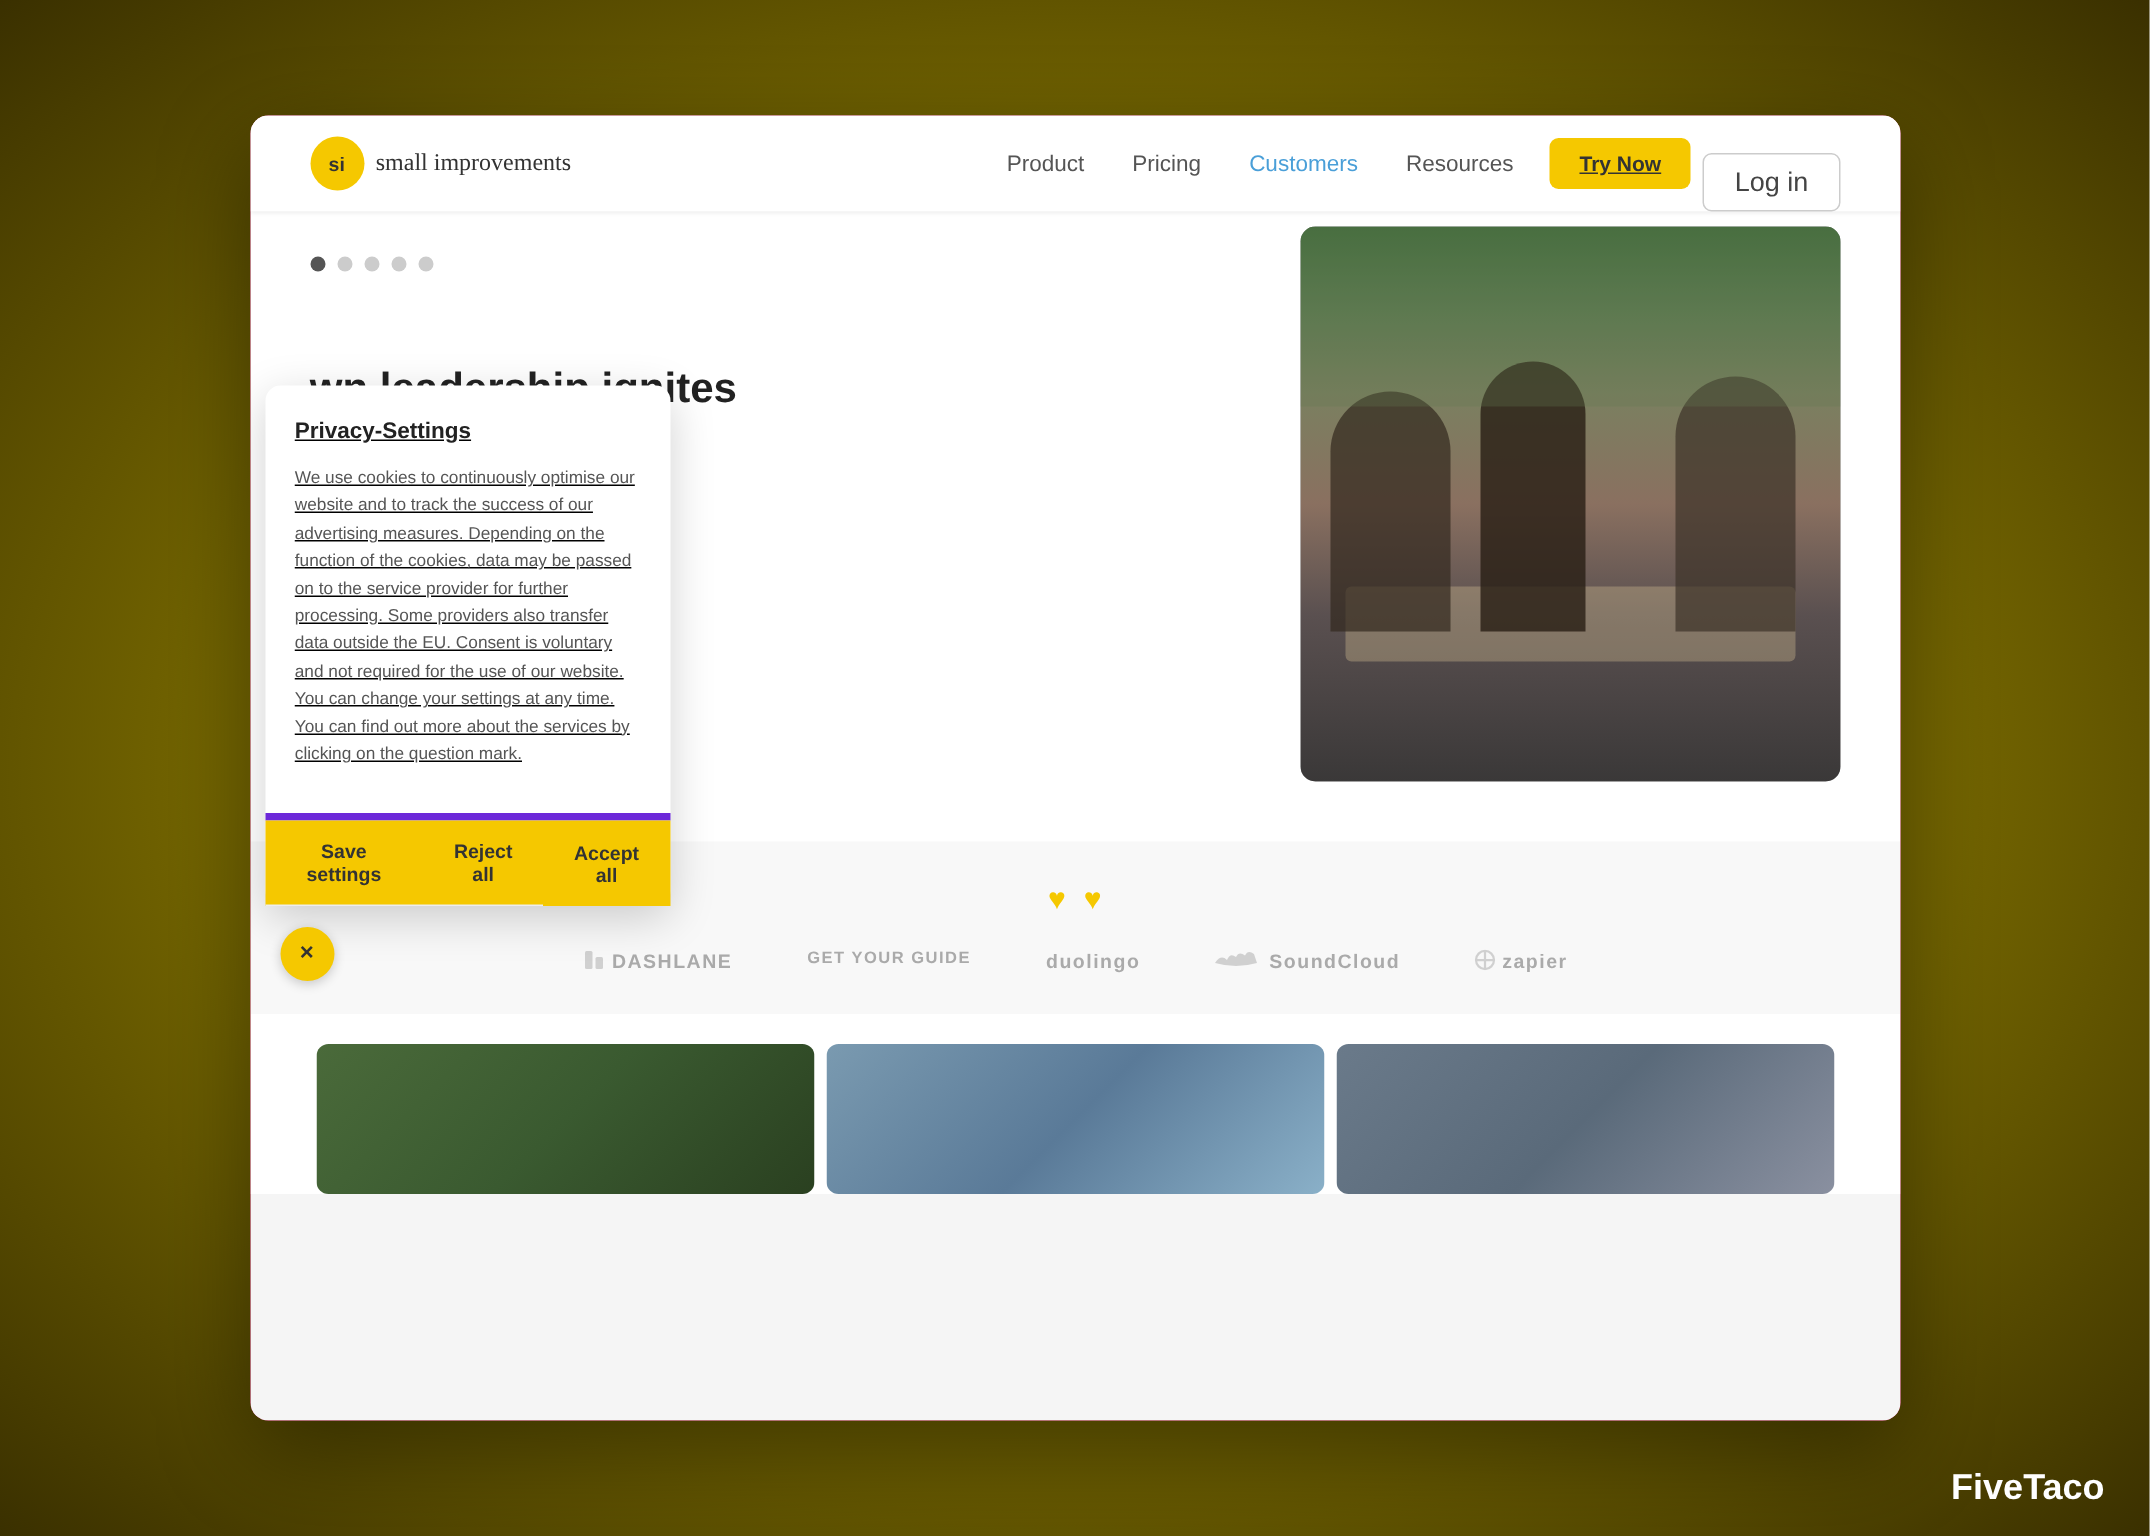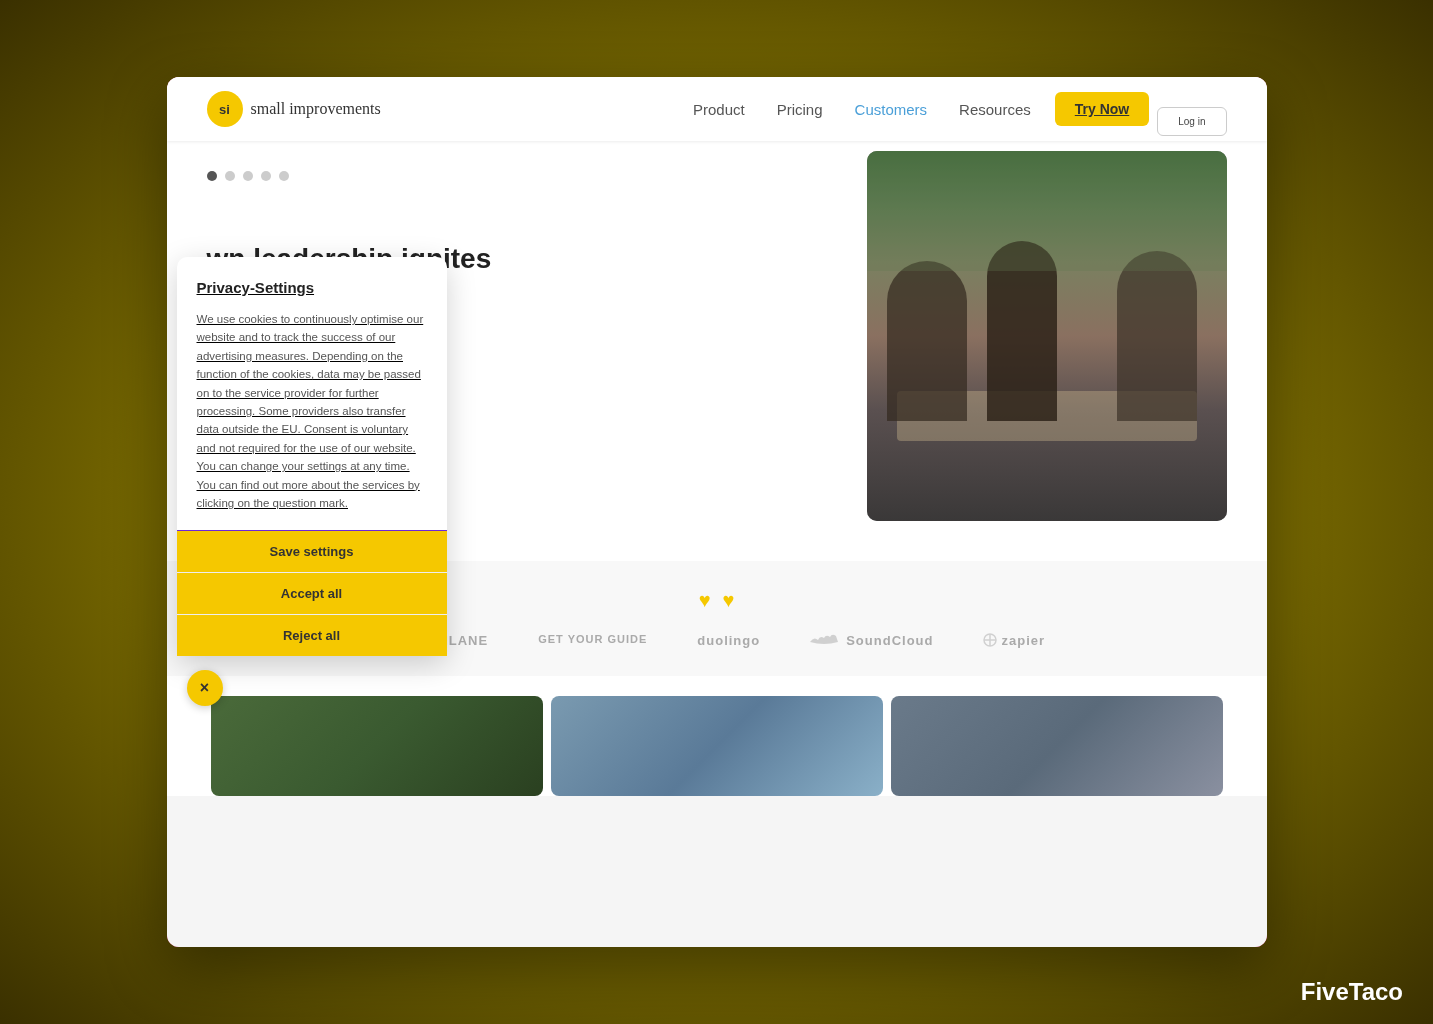--- a/index.html
+++ b/index.html
@@ -90,21 +90,21 @@
       font-size: 14px;
       font-weight: 600;
       cursor: pointer;
       text-decoration: underline;
     }
     .btn-login {
       background: transparent;
       border: 1.5px solid #ccc;
       padding: 8px 20px;
       border-radius: 6px;
-      font-size: 10px;
+      font-size: 18px;
       color: #444;
       cursor: pointer;
       margin-left: 8px;
       margin-top: 25px;
     }
 
     
     .hero {
       background: #fff;
       padding: 30px 40px;
@@ -238,23 +238,23 @@
       color: #222;
       margin-bottom: 14px;
     }
     .privacy-body {
       font-size: 11.5px;
       color: #555;
       line-height: 1.6;
     }
     .privacy-buttons {
       display: flex;
-      flex-direction: column;
-      border-top: 1px solid #6d28d9;
-      margin-top: 2px;
+      flex-direction: row;
+      border-top: 5px solid #6d28d9;
+      margin-top: 14px;
     }
     .privacy-btn {
       padding: 13px;
       border: none;
       background: transparent;
       font-size: 13px;
       font-weight: 600;
       cursor: pointer;
       text-align: center;
       border-bottom: 1px solid #eee;
@@ -407,22 +407,22 @@
     </div>
 
     <div class="privacy-overlay">
       <div class="privacy-modal">
         <div class="privacy-content">
           <h2 class="privacy-title">Privacy-Settings</h2>
           <p class="privacy-body">We use cookies to continuously optimise our website and to track the success of our advertising measures. Depending on the function of the cookies, data may be passed on to the service provider for further processing. Some providers also transfer data outside the EU. Consent is voluntary and not required for the use of our website. You can change your settings at any time. You can find out more about the services by clicking on the question mark.</p>
         </div>
         <div class="privacy-buttons">
           <button class="privacy-btn privacy-btn-save">Save settings</button>
+          <button class="privacy-btn privacy-btn-reject">Reject all</button>
           <button class="privacy-btn privacy-btn-accept">Accept all</button>
-          <button class="privacy-btn privacy-btn-reject">Reject all</button>
         </div>
         <div class="close-btn">×</div>
       </div>
     </div>
 
   </div>
 </div>
 
 <div class="watermark">FiveTaco</div>
 

